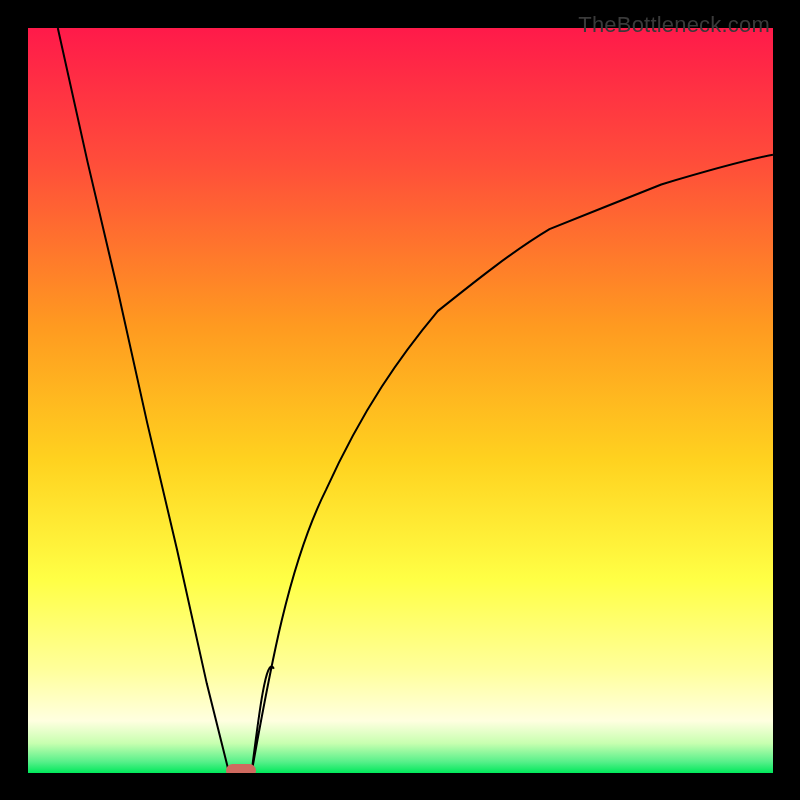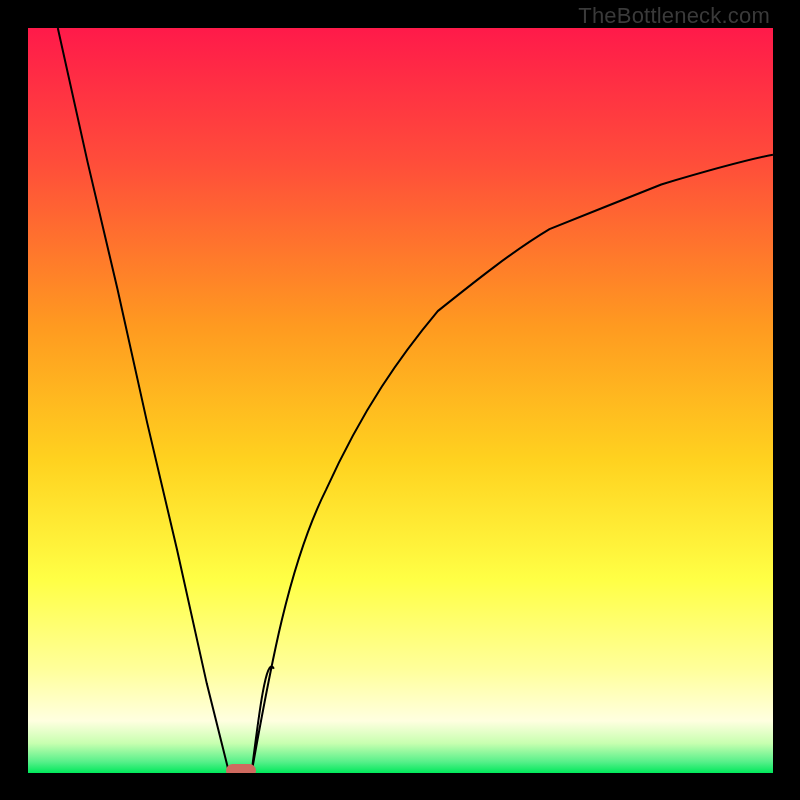--- a/index.html
+++ b/index.html
@@ -27,21 +27,21 @@
   }
   .gradient-bg {
     position: absolute;
     left: 0;
     top: 0;
     width: 100%;
     height: 100%;
   }
   .watermark {
     position: absolute;
-    top: 3px;
+    top: 12px;
     right: 30px;
     color: #3a3a3a;
     font-size: 22px;
     font-weight: 500;
     letter-spacing: 0.2px;
     text-align: right;
   }
   .marker {
     position: absolute;
     border-radius: 9px;

